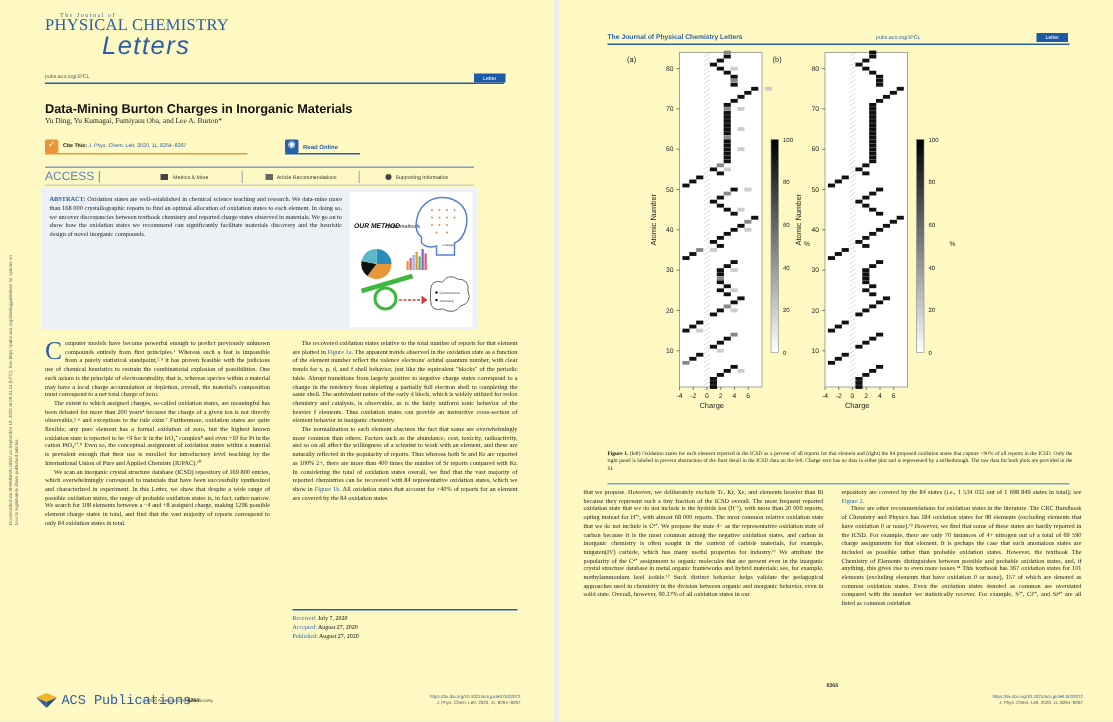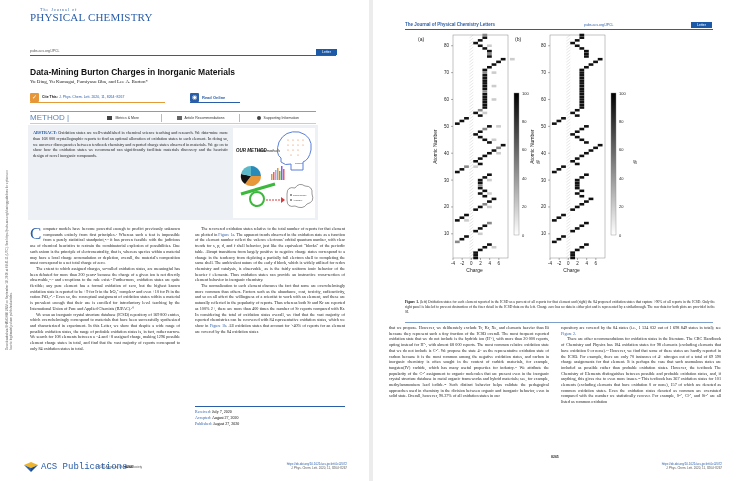--- a/index.html
+++ b/index.html
@@ -1,17 +1,17 @@
 <!DOCTYPE html>
 <html><head>
 <meta charset="utf-8">
 <style>
 *{box-sizing:border-box;margin:0;padding:0}
 body{width:742px;height:481px;background:#ececec;font-family:"Liberation Serif",serif;overflow:hidden;position:relative}
-.page{position:absolute;top:0;width:369px;height:481px;background:#ffffff}
+.page{position:absolute;top:0;width:369px;height:481px;background:#fef9c3}
 .p1{left:0}.p2{left:373px}
 .journal-logo{position:absolute;left:30px;top:8px;color:#2a5ea8;line-height:1}
 .journal-logo .small{font-size:4px;letter-spacing:1px;margin-left:10px}
 .journal-logo .big{font-size:11px;font-family:"Liberation Serif",serif;letter-spacing:.2px}
 .journal-logo .letters{font-family:"Liberation Sans",sans-serif;font-style:italic;font-size:17px;margin-left:38px;margin-top:-1px;letter-spacing:1px}
 .hdrline{position:absolute;height:1px;background:#2a5ea8}
 .small-url{position:absolute;font-size:3.5px;color:#555;font-family:"Liberation Sans",sans-serif}
 .badge{position:absolute;background:#1c5aa8;color:#fff;font-family:"Liberation Sans",sans-serif;font-size:3.5px;padding:1px 6px}
 .title{position:absolute;left:30px;top:67px;font-family:"Liberation Sans",sans-serif;font-weight:bold;font-size:8.5px;color:#111}
 .authors{position:absolute;left:30px;top:79px;font-size:5px;color:#222}
@@ -53,40 +53,41 @@
 </style>
 </head>
 <body>
 
 <div class="page p1">
   <div class="sidebar-note"><span>Downloaded via SHANGHAI UNIV on September 18, 2020 at 08:41:11 (UTC).</span> <span>See https://pubs.acs.org/sharingguidelines for options on how to legitimately share published articles.</span></div>
 
   <div class="journal-logo">
     <div class="small">The Journal of</div>
     <div class="big" style="text-transform:uppercase">Physical Chemistry</div>
+    <div class="letters">Letters</div>
   </div>
 
   <div class="small-url" style="left:30px;top:49px">pubs.acs.org/JPCL</div>
   <div class="hdrline" style="left:30px;top:55px;width:306px"></div>
   <div class="badge" style="left:316px;top:49px">Letter</div>
 
   <div class="title">Data-Mining Burton Charges in Inorganic Materials</div>
   <div class="authors">Yu Ding, Yu Kumagai, Fumiyasu Oba, and Lee A. Burton*</div>
 
   <div class="cite-box">
     <div class="cite-icon">✓</div>
     <div class="cite-text"><b>Cite This:</b> <span>J. Phys. Chem. Lett. 2020, 11, 8264−8267</span></div>
   </div>
   <div class="read-box">
     <div class="read-icon">◉</div>
     <div class="read-text">Read Online</div>
   </div>
 
   <div class="access-bar">
-    <div class="access-label">METHOD |</div>
+    <div class="access-label">ACCESS |</div>
     <div class="access-item" style="border-left:none">
       <span class="ai-icon"></span>
         <span>Metrics &amp; More</span>
     </div>
     <div class="access-item">
       <span class="ai-icon" style="background:#666"></span>
         <span>Article Recommendations</span>
     </div>
     <div class="access-item">
       <span class="ai-icon" style="border-radius:50%;width:4px"></span>

